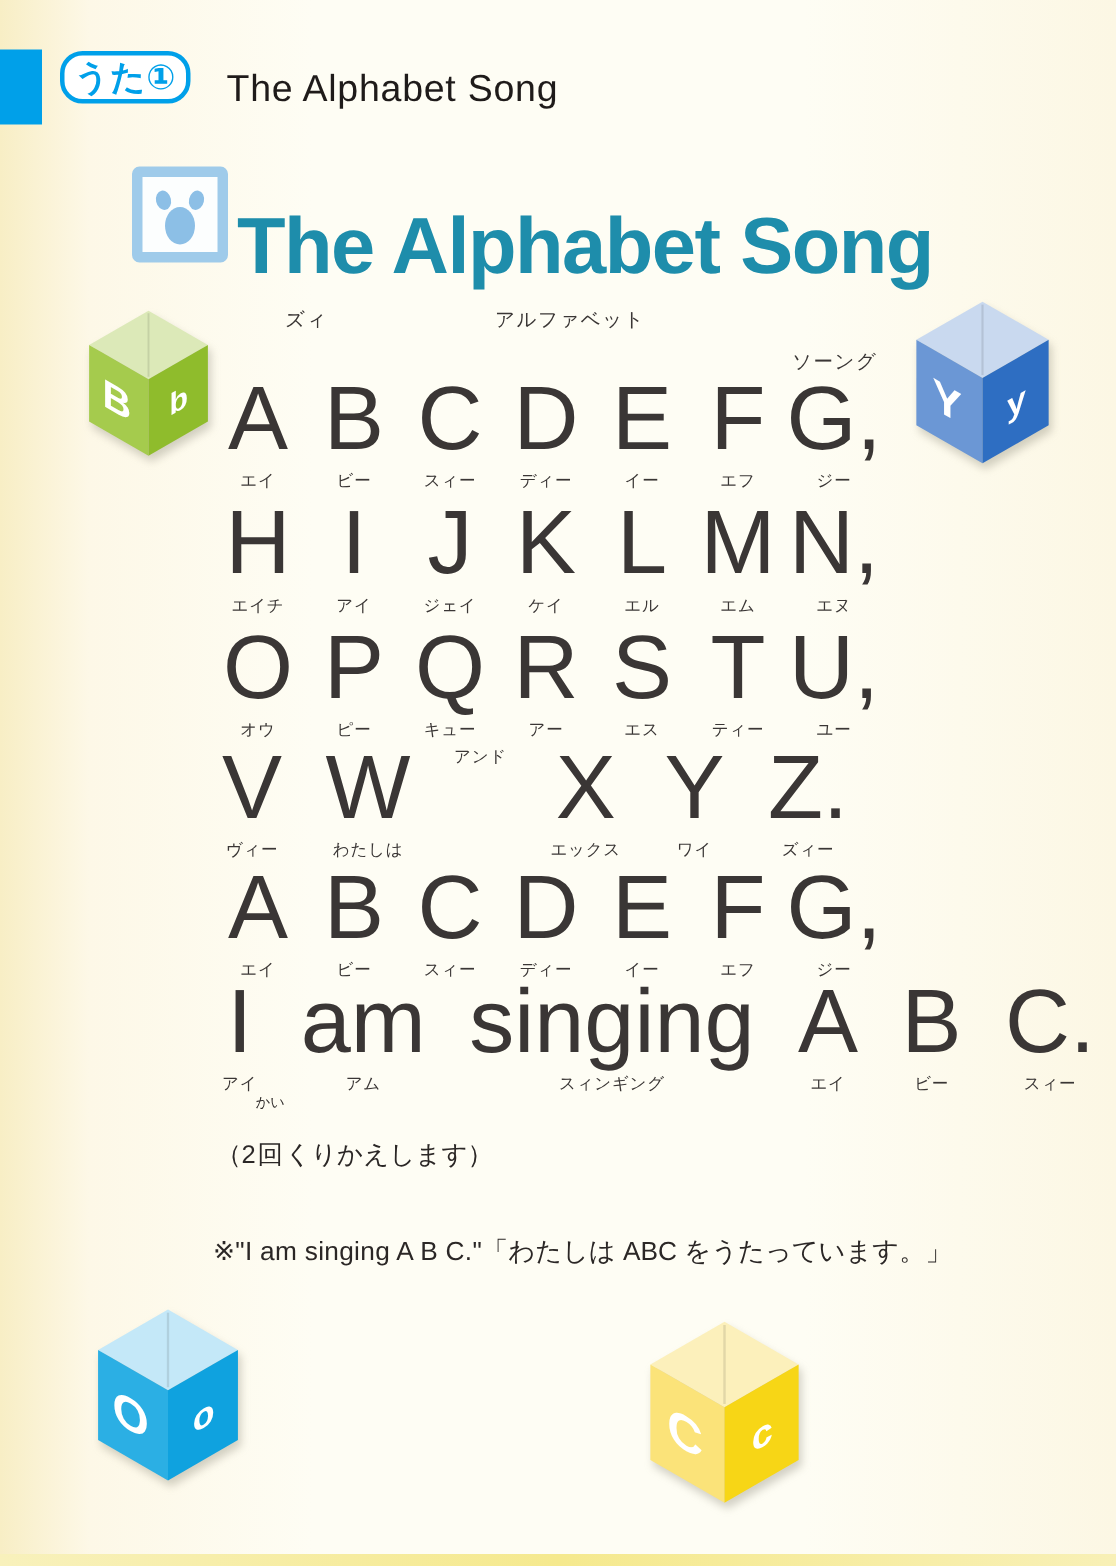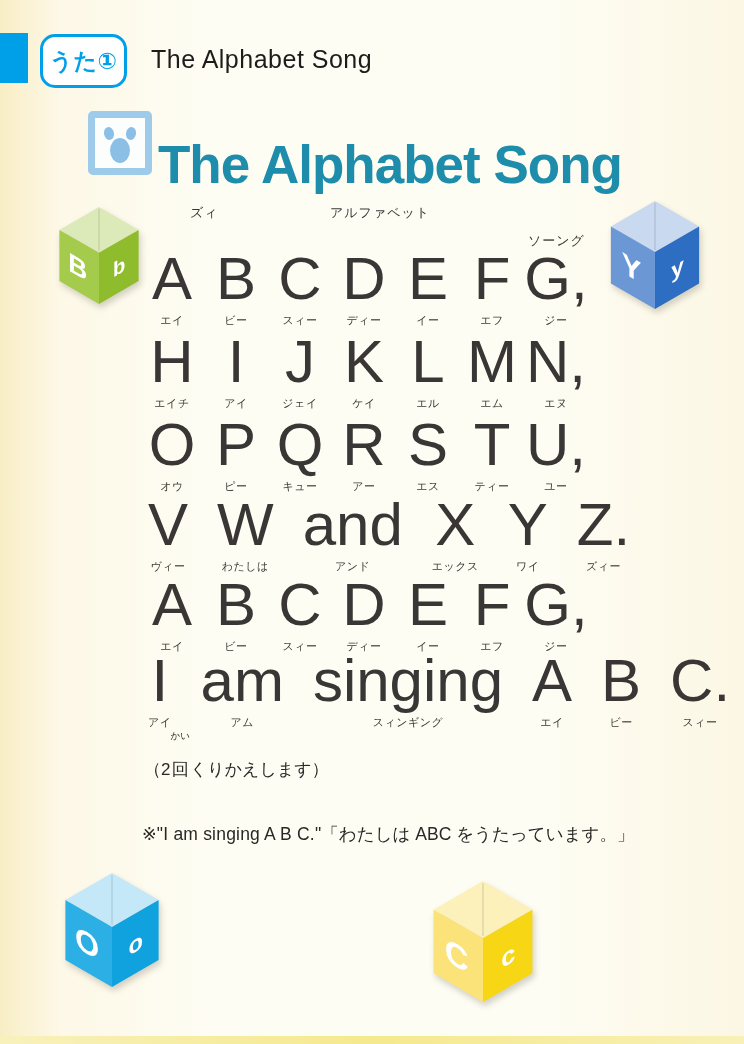--- a/index.html
+++ b/index.html
@@ -6,21 +6,21 @@
   html,body { width:744px; }
   body { font-family:"Liberation Sans","DejaVu Sans",sans-serif; }
   .page {
     position:relative; width:744px; height:1044px; overflow:hidden;
     background:linear-gradient(90deg,#F8EEC5 0%,#FDF8E7 8%,#FEFDF4 28%,#FEFDF4 72%,#FCF7E4 100%);
     color:#3A3635;
   }
   
   .left-tab { position:absolute; left:0; top:33px; width:28px; height:50px; background:#00A0E9; }
   .badge {
-    position:absolute; left:40px; top:34px; width:87px; height:54px;
+    position:absolute; left:40px; top:34px; width:87px; height:35px;
     background:#FFFFFF; border:3.5px solid #00A0E9; border-radius:15px;
     display:flex; align-items:center; justify-content:center;
   }
   .badge span { color:#00A0E9; font-size:23px; font-weight:bold; letter-spacing:0.5px; }
   .header-title { position:absolute; left:151px; top:45px; font-size:25px; color:#1F1B1A; letter-spacing:0.5px; }
 
   
   .face-icon {
     position:absolute; left:88px; top:111px; width:64px; height:64px;
     border:7px solid #9FCBEA; border-radius:5px; background:#FCFEFE;
@@ -184,21 +184,20 @@
   <div class="letter-row flexrow row-3">
     <div class="cell">
         <div class="en">V</div>
         <div class="kana">ヴィー</div>
       </div>
     <div class="cell">
         <div class="en">W</div>
         <div class="kana">わたしは</div>
       </div>
     <div class="cell">
-        <div class="en">and</div>
         <div class="kana">アンド</div>
       </div>
     <div class="cell">
         <div class="en">X</div>
         <div class="kana">エックス</div>
       </div>
     <div class="cell">
         <div class="en">Y</div>
         <div class="kana">ワイ</div>
       </div>

